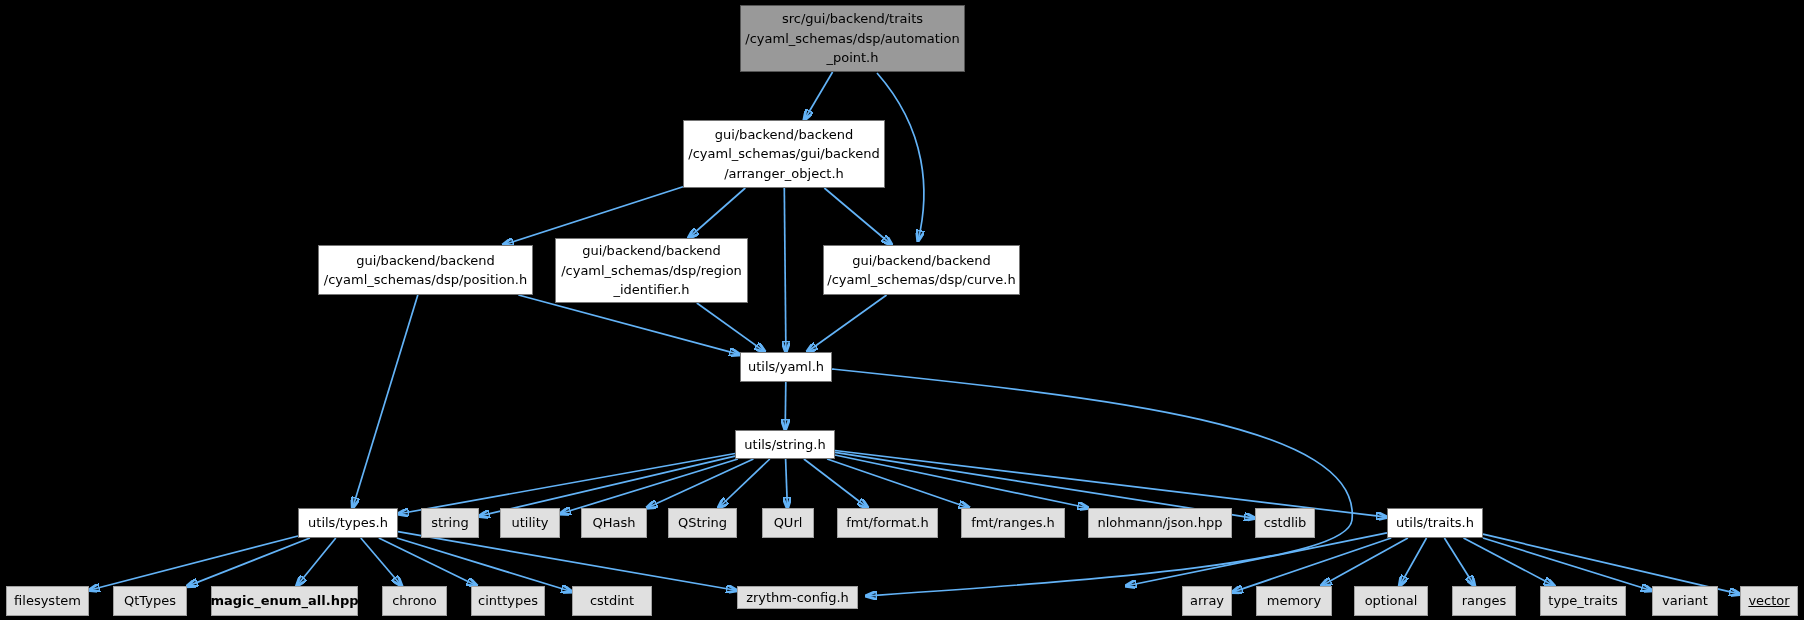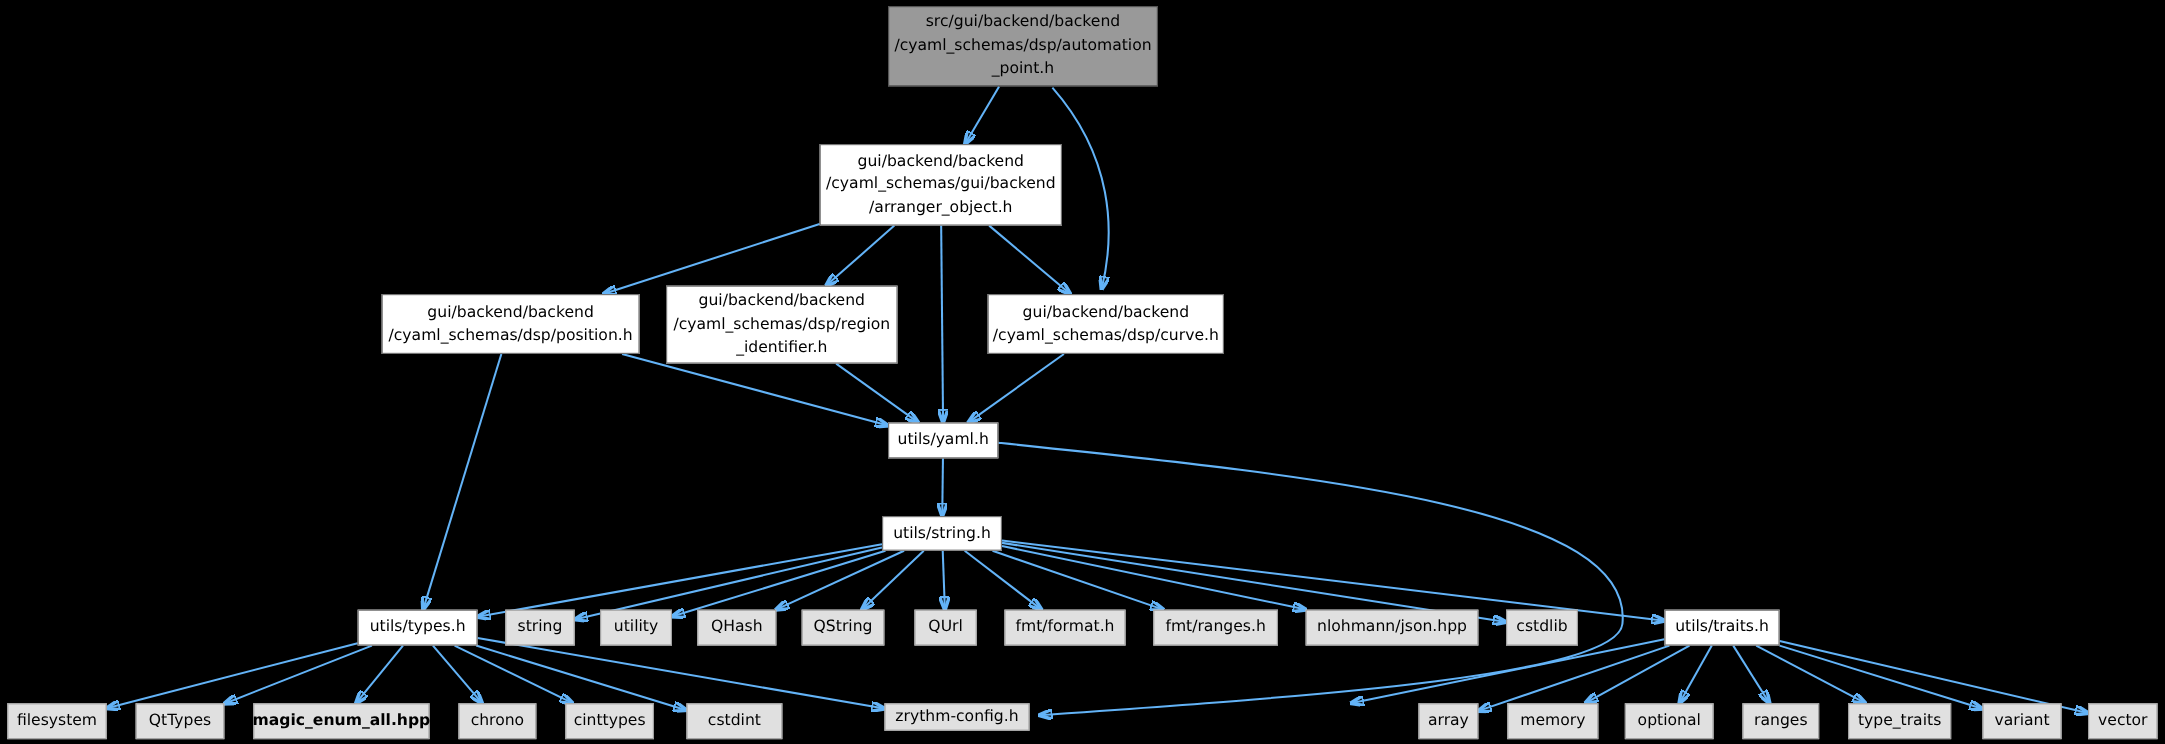--- a/index.html
+++ b/index.html
@@ -67,21 +67,21 @@
       <path d="M 1387.0 532.8 L 1125.7 586.0" marker-end="url(#arrow)"></path>
       <path d="M 1391.2 538.0 L 1232.0 592.4" marker-end="url(#arrow)"></path>
       <path d="M 1407.9 538.0 L 1321.1 586.0" marker-end="url(#arrow)"></path>
       <path d="M 1426.5 538.0 L 1399.5 586.0" marker-end="url(#arrow)"></path>
       <path d="M 1444.4 538.0 L 1474.6 586.0" marker-end="url(#arrow)"></path>
       <path d="M 1463.5 538.0 L 1554.5 586.0" marker-end="url(#arrow)"></path>
       <path d="M 1483.0 538.0 L 1652.0 590.7" marker-end="url(#arrow)"></path>
       <path d="M 1483.0 534.2 L 1740.0 594.2" marker-end="url(#arrow)"></path>
     </svg>
 
-<div class="node root" style="left: 740px; top: 5px; width: 225px; height: 67px;">src/gui/backend/backend
+<div class="node root" style="left: 740px; top: 5px; width: 225px; height: 67px;">src/gui/backend/traits
 /cyaml_schemas/dsp/automation
 _point.h</div>
     <div class="node internal" style="left: 683px; top: 120px; width: 202px; height: 68px;">gui/backend/backend
 /cyaml_schemas/gui/backend
 /arranger_object.h</div>
     <div class="node internal" style="left: 318px; top: 245px; width: 215px; height: 50px;">gui/backend/backend
 /cyaml_schemas/dsp/position.h</div>
     <div class="node internal" style="left: 555px; top: 238px; width: 193px; height: 65px;">gui/backend/backend
 /cyaml_schemas/dsp/region
 _identifier.h</div>
@@ -106,14 +106,14 @@
     <div class="node leaf" style="left: 382px; top: 586px; width: 65px; height: 30px;">chrono</div>
     <div class="node leaf" style="left: 471px; top: 586px; width: 74px; height: 30px;">cinttypes</div>
     <div class="node leaf" style="left: 572px; top: 586px; width: 80px; height: 30px;">cstdint</div>
     <div class="node leaf" style="left: 737px; top: 586px; width: 121px; height: 23px;">zrythm-config.h</div>
     <div class="node leaf" style="left: 1182px; top: 586px; width: 50px; height: 30px;">array</div>
     <div class="node leaf" style="left: 1256px; top: 586px; width: 76px; height: 30px;">memory</div>
     <div class="node leaf" style="left: 1354px; top: 586px; width: 74px; height: 30px;">optional</div>
     <div class="node leaf" style="left: 1452px; top: 586px; width: 64px; height: 30px;">ranges</div>
     <div class="node leaf" style="left: 1540px; top: 586px; width: 86px; height: 30px;">type_traits</div>
     <div class="node leaf" style="left: 1652px; top: 586px; width: 66px; height: 30px;">variant</div>
-    <div class="node leaf" style="left: 1740px; top: 586px; width: 58px; height: 30px;">vector</div>
+    <div class="node leaf" style="left: 1740px; top: 586px; width: 58px; height: 30px; text-decoration: underline;">vector</div>
   </div>
 
 </body></html>

